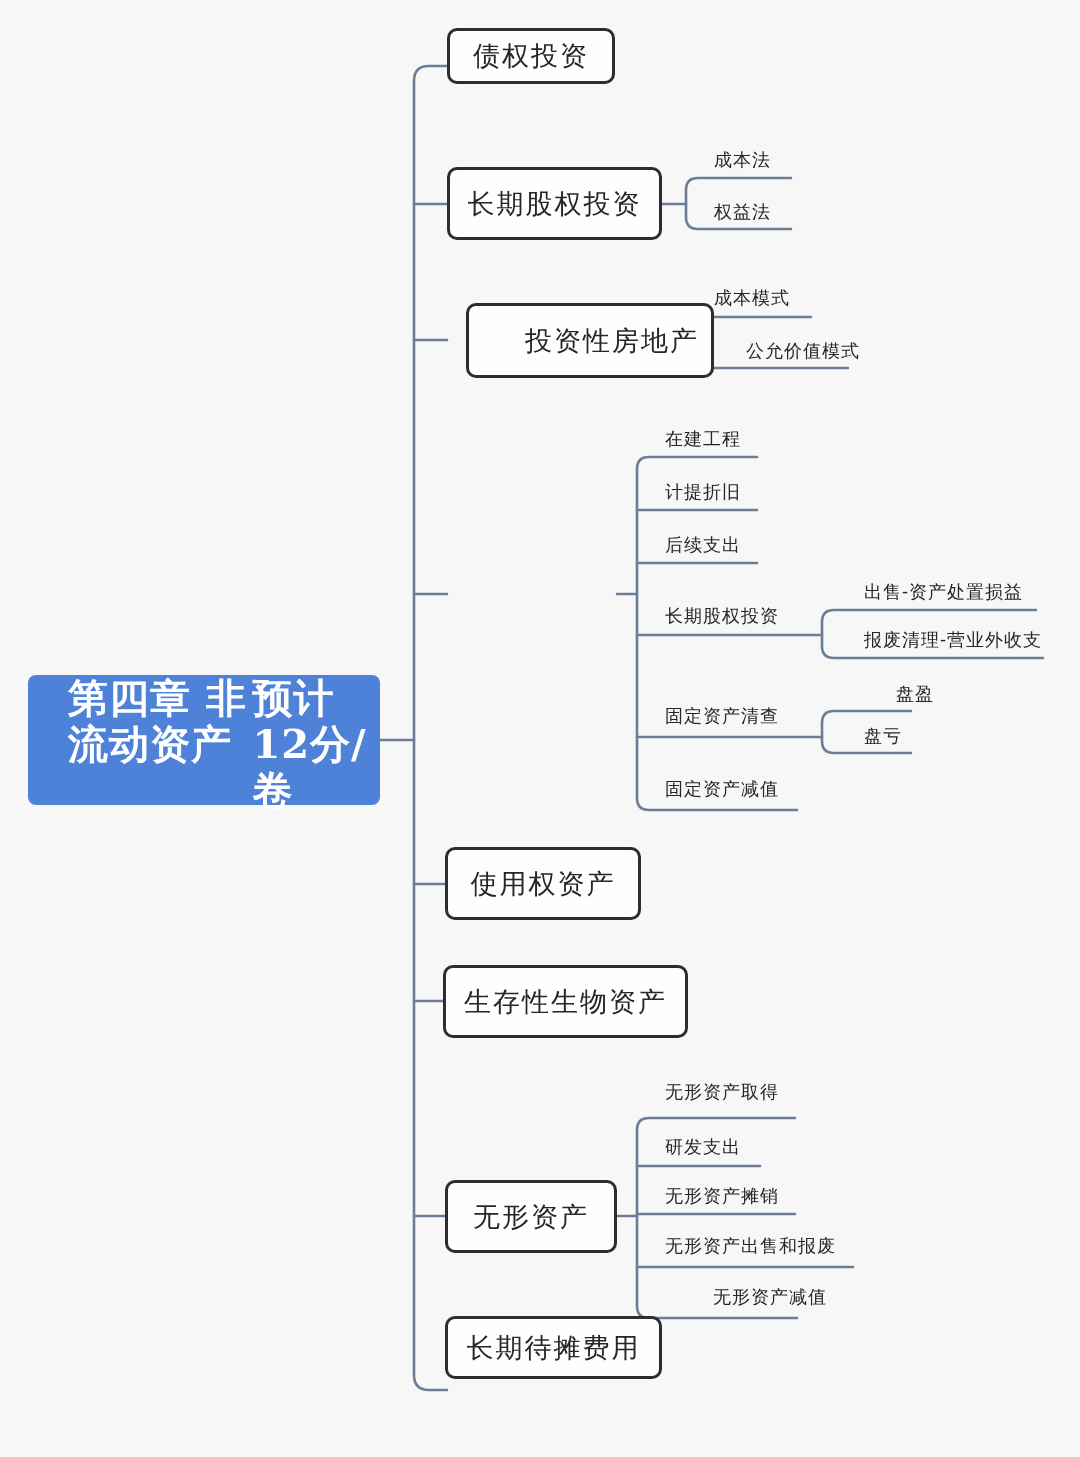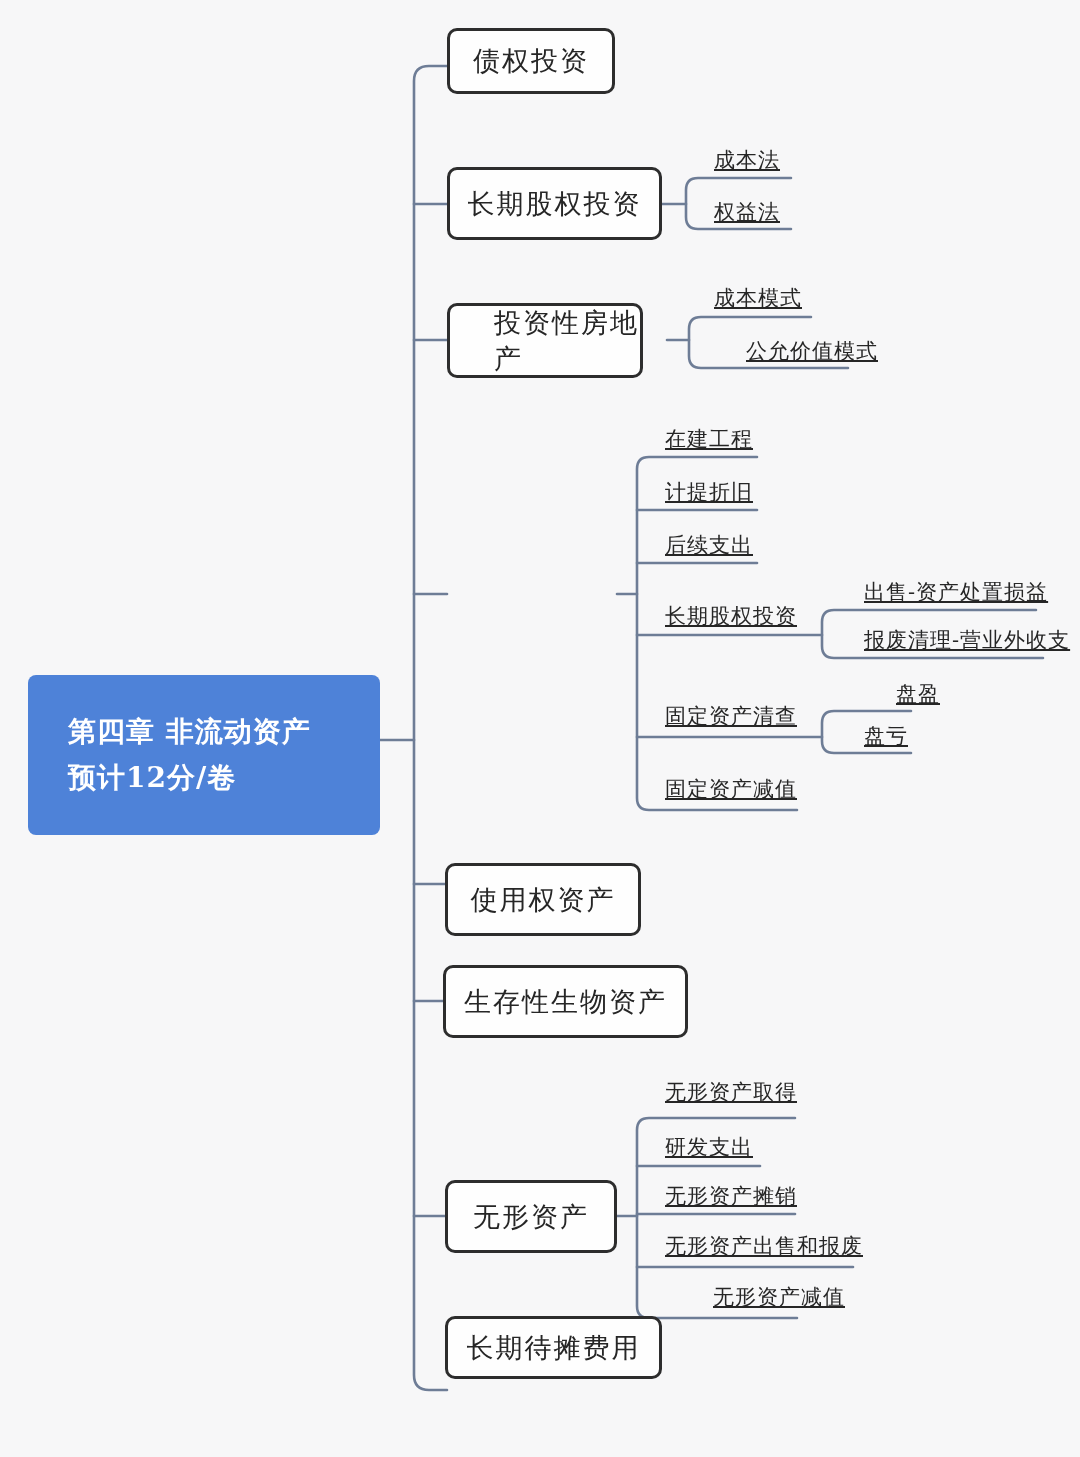--- a/index.html
+++ b/index.html
@@ -18,48 +18,47 @@
     position:absolute;left:0;top:0;width:1080px;height:1457px;
   }
   svg.connectors path{
     fill:none;
     stroke:#6E7D96;
     stroke-width:2.6;
     stroke-linecap:round;
   }
   .root-node{
     position:absolute;
-    left:28px;top:675px;width:352px;height:160px;
+    left:28px;top:675px;width:352px;height:130px;
     background:#4E82D8;
     border-radius:8px;
     color:#FFFFFF;
     font-weight:bold;
-    font-size:28px;
+    font-size:40px;
     letter-spacing:1px;
-    display:flex;flex-direction:column;justify-content:center;
+    display:flex;flex-direction:row;justify-content:center;
     padding-left:40px;box-sizing:border-box;
     line-height:46px;
   }
   .node{
     position:absolute;
     background:#FEFEFE;
     border:3px solid #2D2D2D;
     border-radius:10px;
     display:flex;align-items:center;justify-content:center;
     font-size:27px;
     letter-spacing:2px;
     box-sizing:border-box;
   }
   .leaf{
     position:absolute;
     height:30px;line-height:30px;
-    font-size:21px;
+    font-size:18px;
     letter-spacing:1px;
     white-space:nowrap;
-    text-decoration:underline;
   }
 </style>
 </head>
 <body>
 
 <div class="canvas">
 
   <svg class="connectors" viewBox="0 0 1080 1457" aria-hidden="true">
 
     <path d="M 447 66 H 429 Q 414 66 414 81 V 1375 Q 414 1390 429 1390 H 447"></path>
@@ -92,28 +91,28 @@
     <path d="M 637 1166 H 760"></path>
     <path d="M 637 1214 H 795"></path>
     <path d="M 637 1267 H 853"></path>
   </svg>
 
   <div class="root-node">
     <span>第四章 非流动资产</span>
     <span>预计12分/卷</span>
   </div>
 
-  <div class="node" style="left:447px;top:28px;width:168px;height:66px;">债权投资</div>
+  <div class="node" style="left:447px;top:28px;width:168px;height:56px;">债权投资</div>
 
   <div class="node" style="left:447px;top:167px;width:215px;height:73px;">长期股权投资</div>
 
-  <div class="node" style="left:447px;top:303px;width:196px;height:75px;padding-left:44px;">投资性房地产</div>
+  <div class="node" style="left:466px;top:303px;width:248px;height:75px;padding-left:44px;">投资性房地产</div>
 
 
-  <div class="node" style="left:445px;top:847px;width:196px;height:73px;margin-top:16px;">使用权资产</div>
+  <div class="node" style="left:445px;top:847px;width:196px;height:73px;">使用权资产</div>
 
   <div class="node" style="left:443px;top:965px;width:245px;height:73px;">生存性生物资产</div>
 
   <div class="node" style="left:445px;top:1180px;width:172px;height:73px;">无形资产</div>
 
   <div class="node" style="left:445px;top:1316px;width:217px;height:63px;">长期待摊费用</div>
 
   <div class="leaf" style="left:714px;top:145px;">成本法</div>
   <div class="leaf" style="left:714px;top:197px;">权益法</div>
 

